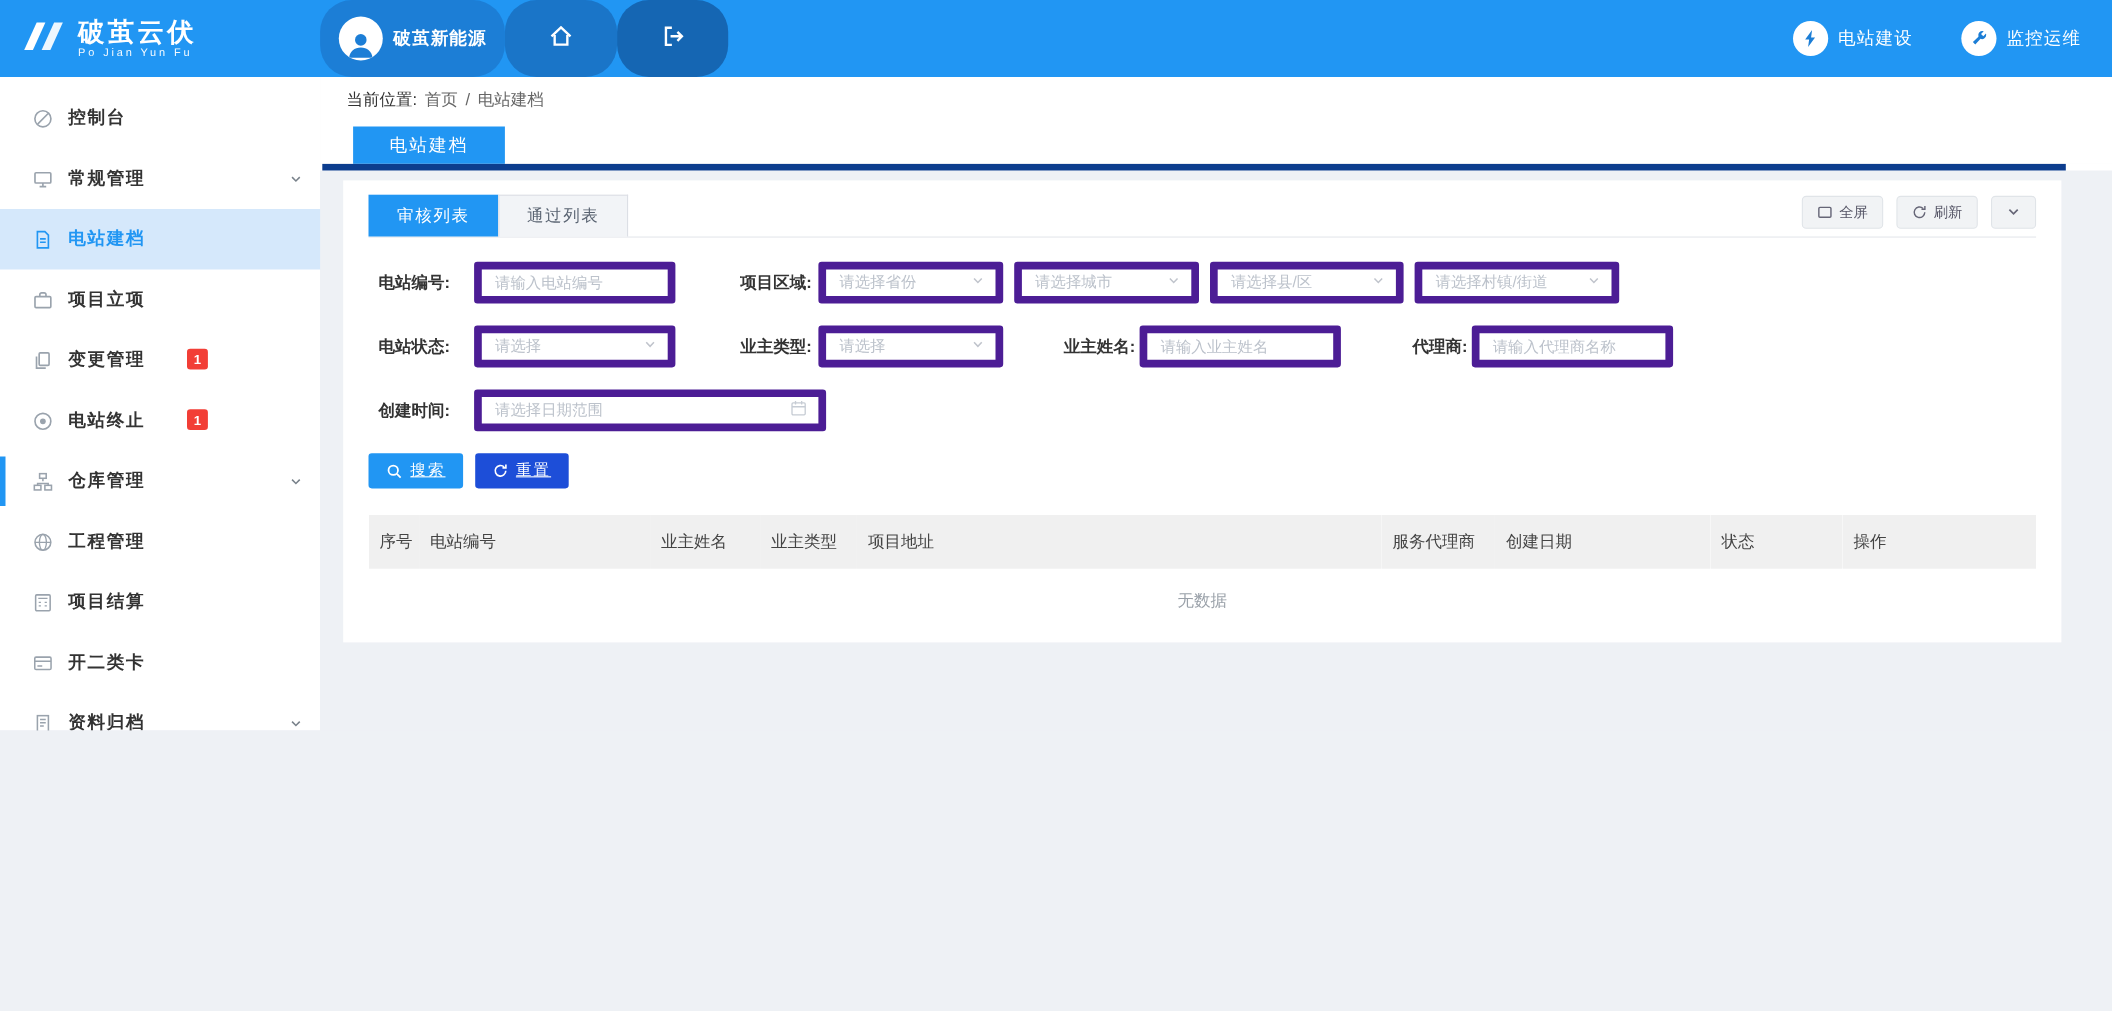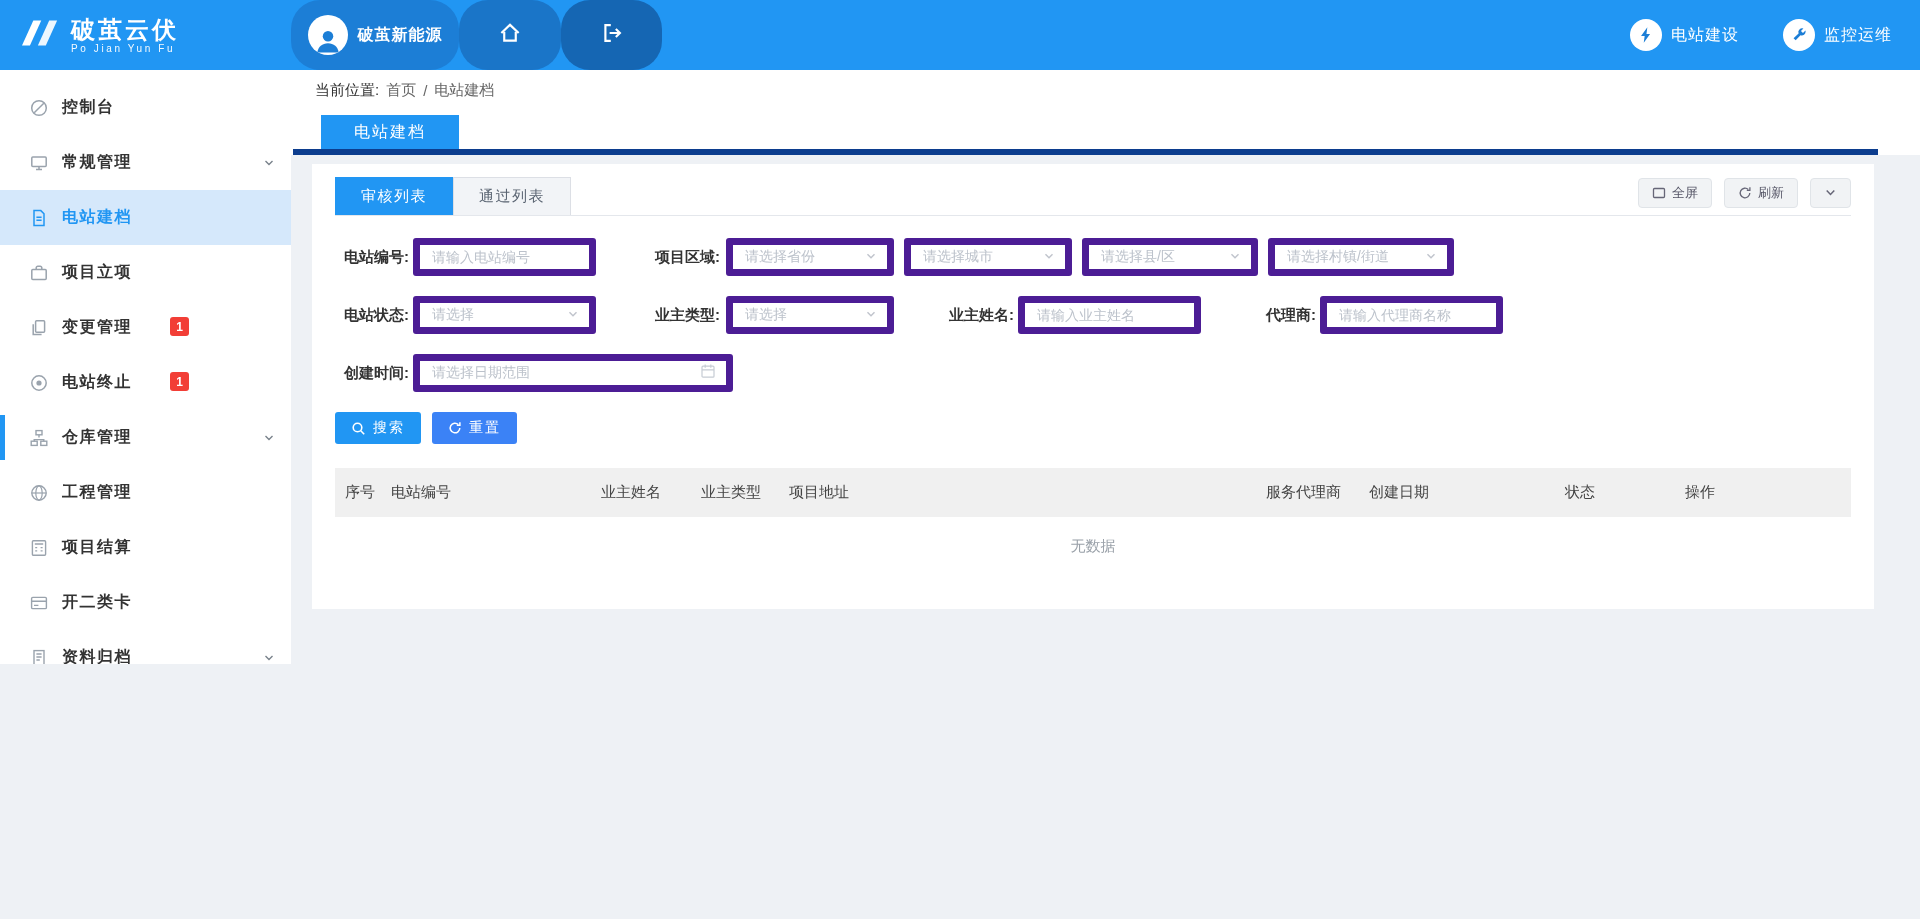--- a/index.html
+++ b/index.html
@@ -42,49 +42,49 @@
   .crumbs { height:40px; flex:0 0 40px; background:#fff; display:flex; align-items:center; padding-left:24px; font-size:15px; color:#666; gap:7px; }
   .crumb-prefix { color:#333; }
   .crumb-link { cursor:pointer; }
   .tabstrip { height:39px; flex:0 0 39px; background:#fff; display:flex; align-items:flex-end; padding-left:30px; }
   .page-tab { width:138px; height:34px; background:#2196f3; color:#fff; font-size:16px; display:flex; align-items:center; justify-content:center; letter-spacing:2px; cursor:pointer; }
   .underline-row { height:6px; flex:0 0 6px; background:#fff; }
   .tab-underline { height:6px; width:1585px; background:#0c3d8e; margin-left:2px; }
   .content { flex:1; overflow:hidden; }
 
   
-  .card { margin:9px 0 0 21px; width:1562px; box-sizing:border-box; background:#fff; padding:13px 23px 34px; }
+  .card { margin:9px 0 0 21px; width:1562px; box-sizing:border-box; background:#fff; padding:13px 23px 9px; }
   .card-head { display:flex; border-bottom:1px solid #e4e7ec; }
   .ptab { height:38px; min-width:118px; box-sizing:border-box; display:flex; align-items:center; justify-content:center; font-size:15px; letter-spacing:1.5px; cursor:pointer; padding:0 8px; }
   .ptab.active { background:#2196f3; color:#fff; }
   .ptab.inactive { background:#f2f4f7; color:#5a6472; border:1px solid #dcdfe5; border-bottom:none; }
   .head-actions { margin-left:auto; display:flex; gap:12px; align-self:center; margin-bottom:7px; }
   .tbtn { height:30px; padding:0 13px; display:flex; align-items:center; gap:6px; background:#f1f3f5; border:1px solid #e0e4e8; border-radius:4px; font-size:13px; color:#556; font-family:inherit; cursor:pointer; }
   .tbtn .ticn { display:flex; color:#667; }
 
   
   .filters { padding-top:22px; }
   .frow { display:flex; align-items:center; margin-bottom:20px; }
   .lab { font-size:15px; font-weight:bold; color:#333; white-space:nowrap; text-align:right; flex:0 0 auto; }
-  .l1 { width:74px; margin-right:4px; }
+  .l1 { width:74px; margin-right:22px; }
   .l2 { width:76px; margin-left:48px; margin-right:6px; }
   .l3 { width:76px; margin-left:44px; margin-right:4px; }
   .l4 { width:68px; margin-left:47px; margin-right:4px; }
   .ctl { height:38px; box-sizing:border-box; border:7px solid #4c1d95; border-radius:3px; background:#fff; }
   input.ctl { padding:0 12px; font-size:14px; color:#333; outline:none; font-family:inherit; }
   input.ctl::placeholder { color:#bcc2cb; }
   .sel { display:flex; align-items:center; justify-content:space-between; padding:0 10px 0 12px; cursor:pointer; }
   .sel .ph { font-size:14px; color:#bcc2cb; white-space:nowrap; overflow:hidden; }
   .w183{width:183px;} .w168{width:168px;} .w176{width:176px;} .w186{width:186px;} .w320{width:320px;}
   .mr10 { margin-right:10px; }
 
   .actions { display:flex; gap:11px; }
-  .btn { height:32px; border:none; border-radius:3px; color:#fff; font-size:14px; display:flex; align-items:center; gap:7px; padding:0 16px; font-family:inherit; letter-spacing:2px; cursor:pointer; }
+  .btn { height:32px; border:none; border-radius:3px; color:#fff; font-size:14px; display:flex; align-items:center; gap:7px; padding:0 16px; font-family:inherit; letter-spacing:2px; cursor:pointer;text-decoration:underline; }
   .btn-search { background:#2196f3; }
-  .btn-reset { background:#3b82f6; }
+  .btn-reset { background:#1d4ed8; }
   .btn .bicn { display:flex; }
 
   
   .grid { width:100%; border-collapse:collapse; margin-top:24px; table-layout:fixed; }
   .grid th { background:#f0f0f0; height:49px; font-size:15px; font-weight:normal; color:#444; text-align:left; padding:0 0 0 10px; white-space:nowrap; overflow:hidden; }
   .empty { height:58px; display:flex; align-items:center; justify-content:center; font-size:15px; color:#9aa1a9; }
 </style>
 </head>
 <body>
 

